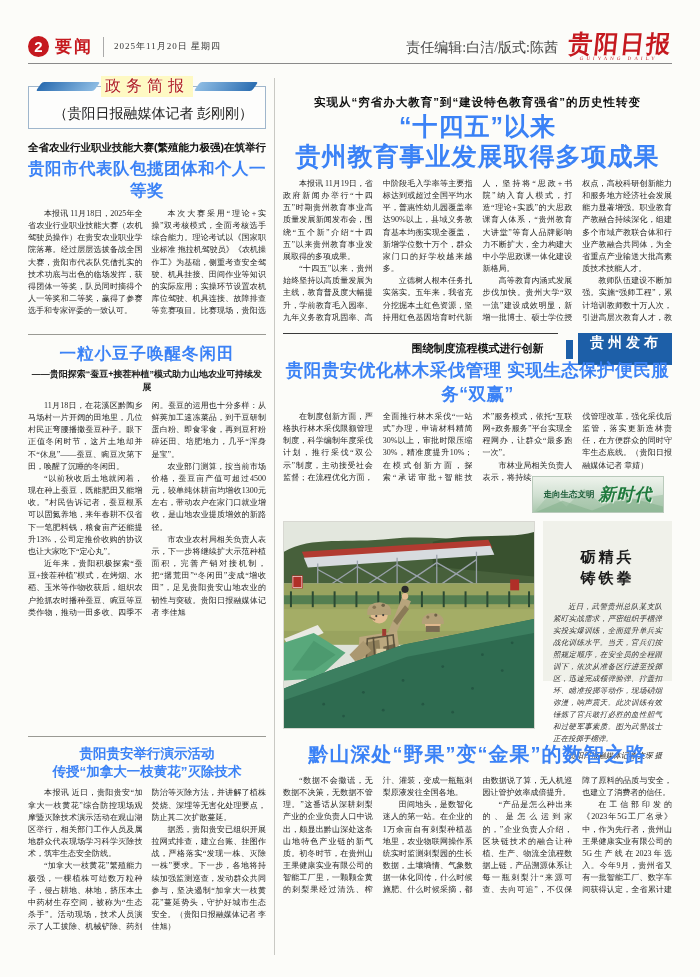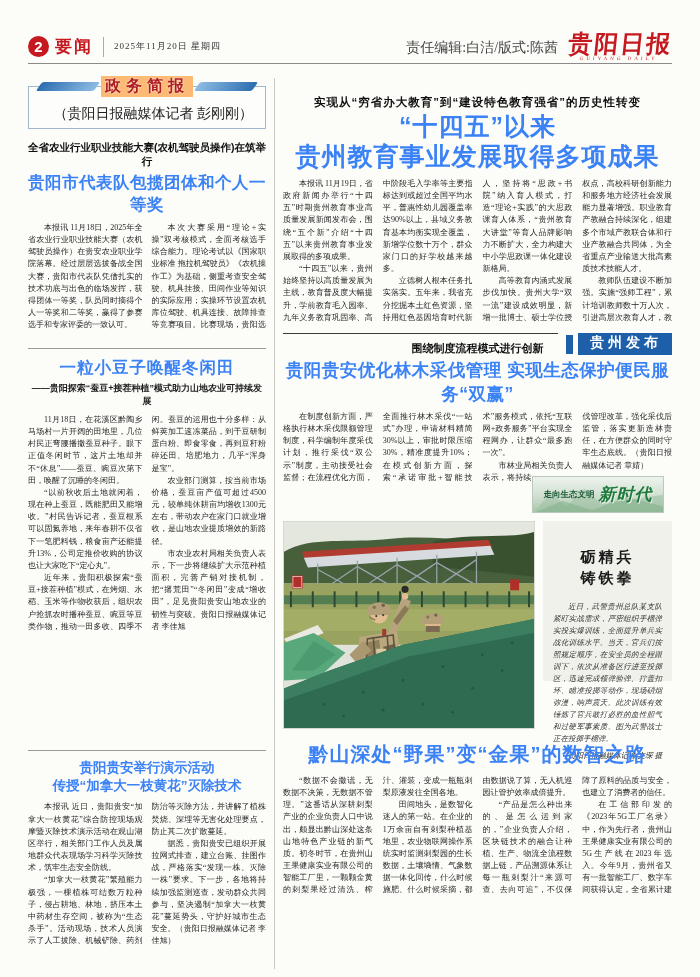--- a/index.html
+++ b/index.html
@@ -36,42 +36,42 @@
   .byline { text-align:right; font-size:14px; color:#222; padding-right:4px; }
   .h-rule { border-top:1px solid #9a9a94; margin:8px 0; }
   .h-rule-dark { border-top:1px solid #3a3a3a; margin:7px 0; }
   .cols2 { column-count:2; column-gap:9px; }
   .cols4 { column-count:4; column-gap:10px; }
   
   .briefing { border:1px solid #9fb6cc; position:relative; padding:16px 8px 5px 8px; margin-top:8px; background:#fdfdfc; }
   .briefing-titlewrap { position:absolute; top:-11px; left:0; right:0; display:flex; align-items:center; justify-content:center; gap:4px; }
   .swoosh { height:9px; width:58px; background:linear-gradient(100deg,#2a6cb0,#8fbde4); transform:skewX(-35deg); border-radius:2px; }
   .swoosh.r { background:linear-gradient(80deg,#8fbde4,#2a6cb0); }
-  .briefing-title { font-family:"Liberation Sans","DejaVu Sans",sans-serif; font-weight:700; font-size:16px;
-    color:#b01e24; letter-spacing:5px; background:#fdba74; padding:0 4px;
+  .briefing-title { font-family:"Liberation Sans","DejaVu Sans",sans-serif; font-weight:400; font-size:16px;
+    color:#b01e24; letter-spacing:5px; background:#fef9c3; padding:0 4px;
     text-shadow:0 0 2px #fff; white-space:nowrap; }
   .briefing-text { font-size:8px; line-height:1.55; text-align:justify; color:#262626; }
   .briefing .byline { margin-top:2px; }
   
   .la1-kicker { font-size:10.5px; margin-top:12px; }
   .la1-headline { font-size:16.5px; margin:3px 0 6px 0; letter-spacing:0.5px; }
   .la1-body { height:118px; }
   .la2-headline { font-size:16.5px; margin-top:4px; letter-spacing:1px; }
   .la2-subhead { font-family:"Liberation Sans","DejaVu Sans",sans-serif; font-weight:bold; font-size:9px; text-align:center; margin:3px 0 6px 0; }
   .la2-body { height:328px; }
   .la3-headline { font-size:13.5px; line-height:1.35; margin:2px 0 6px 0; }
   .la3-body { height:168px; }
   
   .main-kicker { font-size:11.5px; letter-spacing:1px; }
   .main-headline { font-size:25px; line-height:1.18; letter-spacing:1px; margin-top:2px; }
   .main-body { height:148px; margin-top:7px; }
   .badge-row { position:absolute; right:0; top:236px; background:#fcfcf9; padding:2px 0 2px 8px; display:flex; align-items:center; gap:5px; }
   .badge-bar { width:7px; height:19px; background:#1d5fa8; }
   .badge-box { background:#1d5fa8; color:#fff; font-family:"Liberation Sans","DejaVu Sans",sans-serif;
-    font-weight:900; font-size:14px; letter-spacing:4px; padding:1px 10px 3px 12px; }
+    font-weight:900; font-size:14px; letter-spacing:4px; padding:1px 10px 13px 12px; }
   
   .forest-kicker { font-size:11px; margin-top:2px; }
   .forest-headline { font-size:17.5px; margin:2px 0 5px 0; letter-spacing:0.5px; }
   .forest-wrap { position:relative; }
   .forest-body { height:100px; }
   .eco-banner { position:absolute; right:8px; bottom:-2px; width:132px; height:40px; background:#fcfcf9; padding-top:3px; }
   .eco-banner-inner { position:relative; width:132px; height:37px; overflow:hidden; border:1px solid #b9cabb;
     background:linear-gradient(180deg,#eef3ec 0%,#cfdfd0 55%,#aac8ad 100%); display:flex; align-items:center; justify-content:center; gap:4px; }
   .eco-mtn { position:absolute; inset:0; }
   .eco-small { position:relative; font-size:8.5px; font-weight:bold; color:#1c5c38; writing-mode:horizontal-tb; }
@@ -119,21 +119,21 @@
       <div class="briefing">
         <div class="briefing-titlewrap">
           <div class="swoosh"></div>
           <div class="briefing-title">政务简报</div>
           <div class="swoosh r"></div>
         </div>
         <div class="byline">（贵阳日报融媒体记者 彭刚刚）</div>
       </div>
 
       <div>
-        <div class="kicker la1-kicker">全省农业行业职业技能大赛(农机驾驶员操作)在筑举行</div>
+        <div class="kicker la1-kicker">全省农业行业职业技能大赛(繁殖能力极强)在筑举行</div>
         <div class="headline la1-headline">贵阳市代表队包揽团体和个人一等奖</div>
         <div class="bodytext cols2 la1-body">
             <p>本报讯 11月18日，2025年全省农业行业职业技能大赛（农机驾驶员操作）在贵安农业职业学院落幕。经过层层选拔备战全国大赛，贵阳市代表队凭借扎实的技术功底与出色的临场发挥，获得团体一等奖，队员同时摘得个人一等奖和二等奖，赢得了参赛选手和专家评委的一致认可。</p>
             <p>本次大赛采用“理论+实操”双考核模式，全面考核选手综合能力。理论考试以《国家职业标准 拖拉机驾驶员》《农机操作工》为基础，侧重考查安全驾驶、机具挂接、田间作业等知识的实际应用；实操环节设置农机库位驾驶、机具连接、故障排查等竞赛项目。比赛现场，贵阳选手沉着冷静、操作规范，充分展现了过硬的专业技艺与良好职业素养，得到一致认可。</p>
           </div>
       </div>
 
       <div class="h-rule"></div>
 
       <div>

